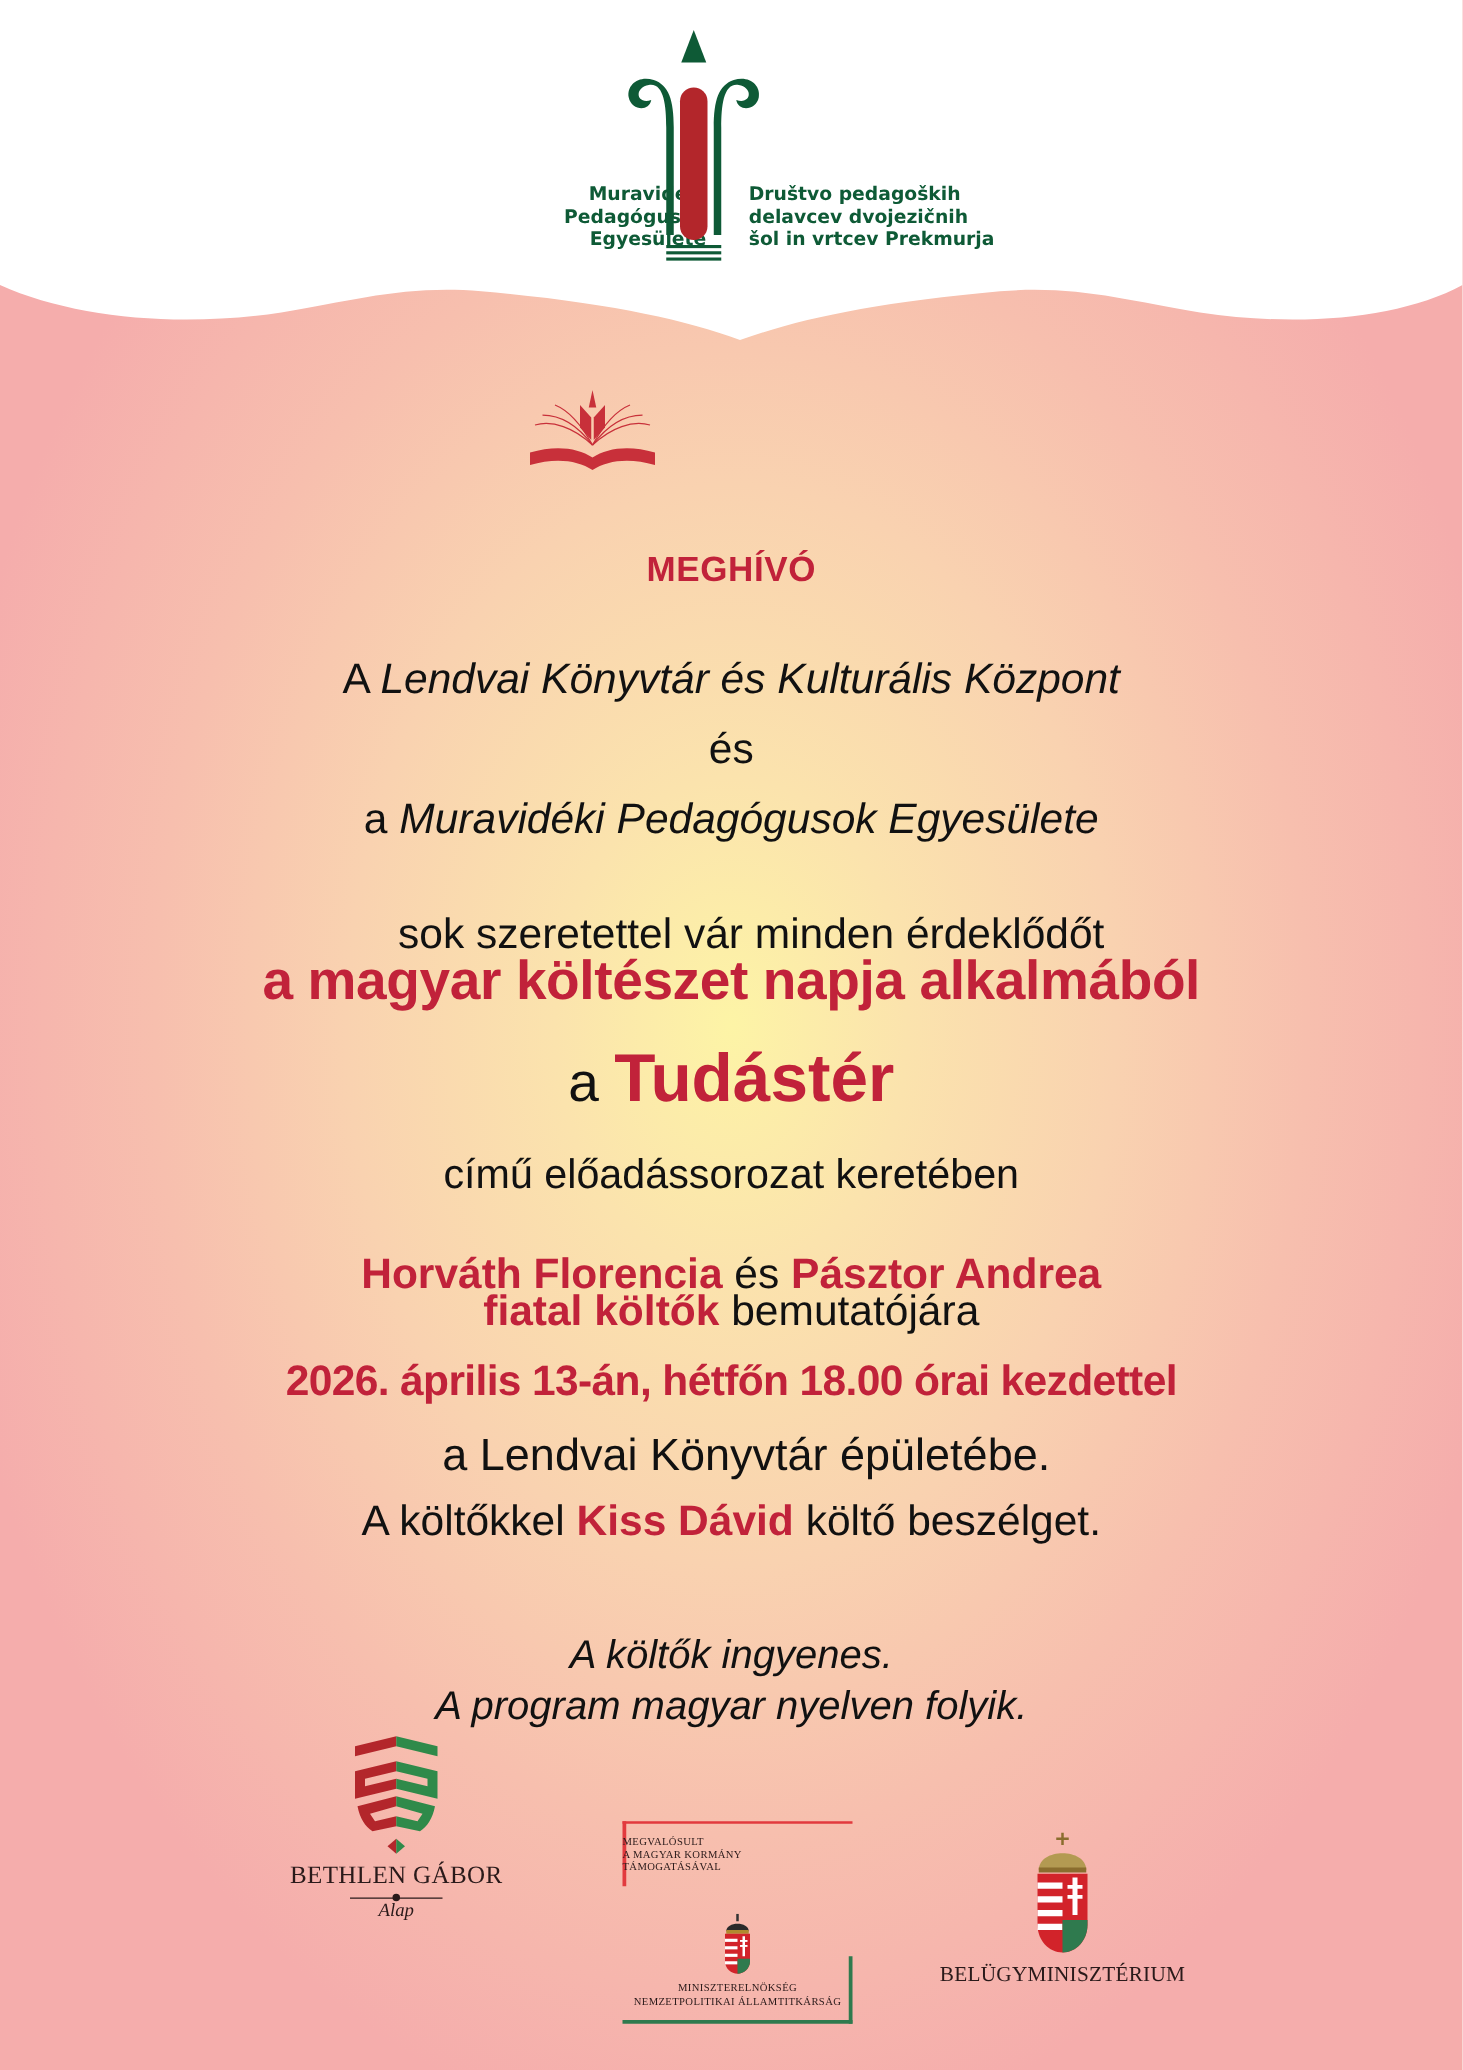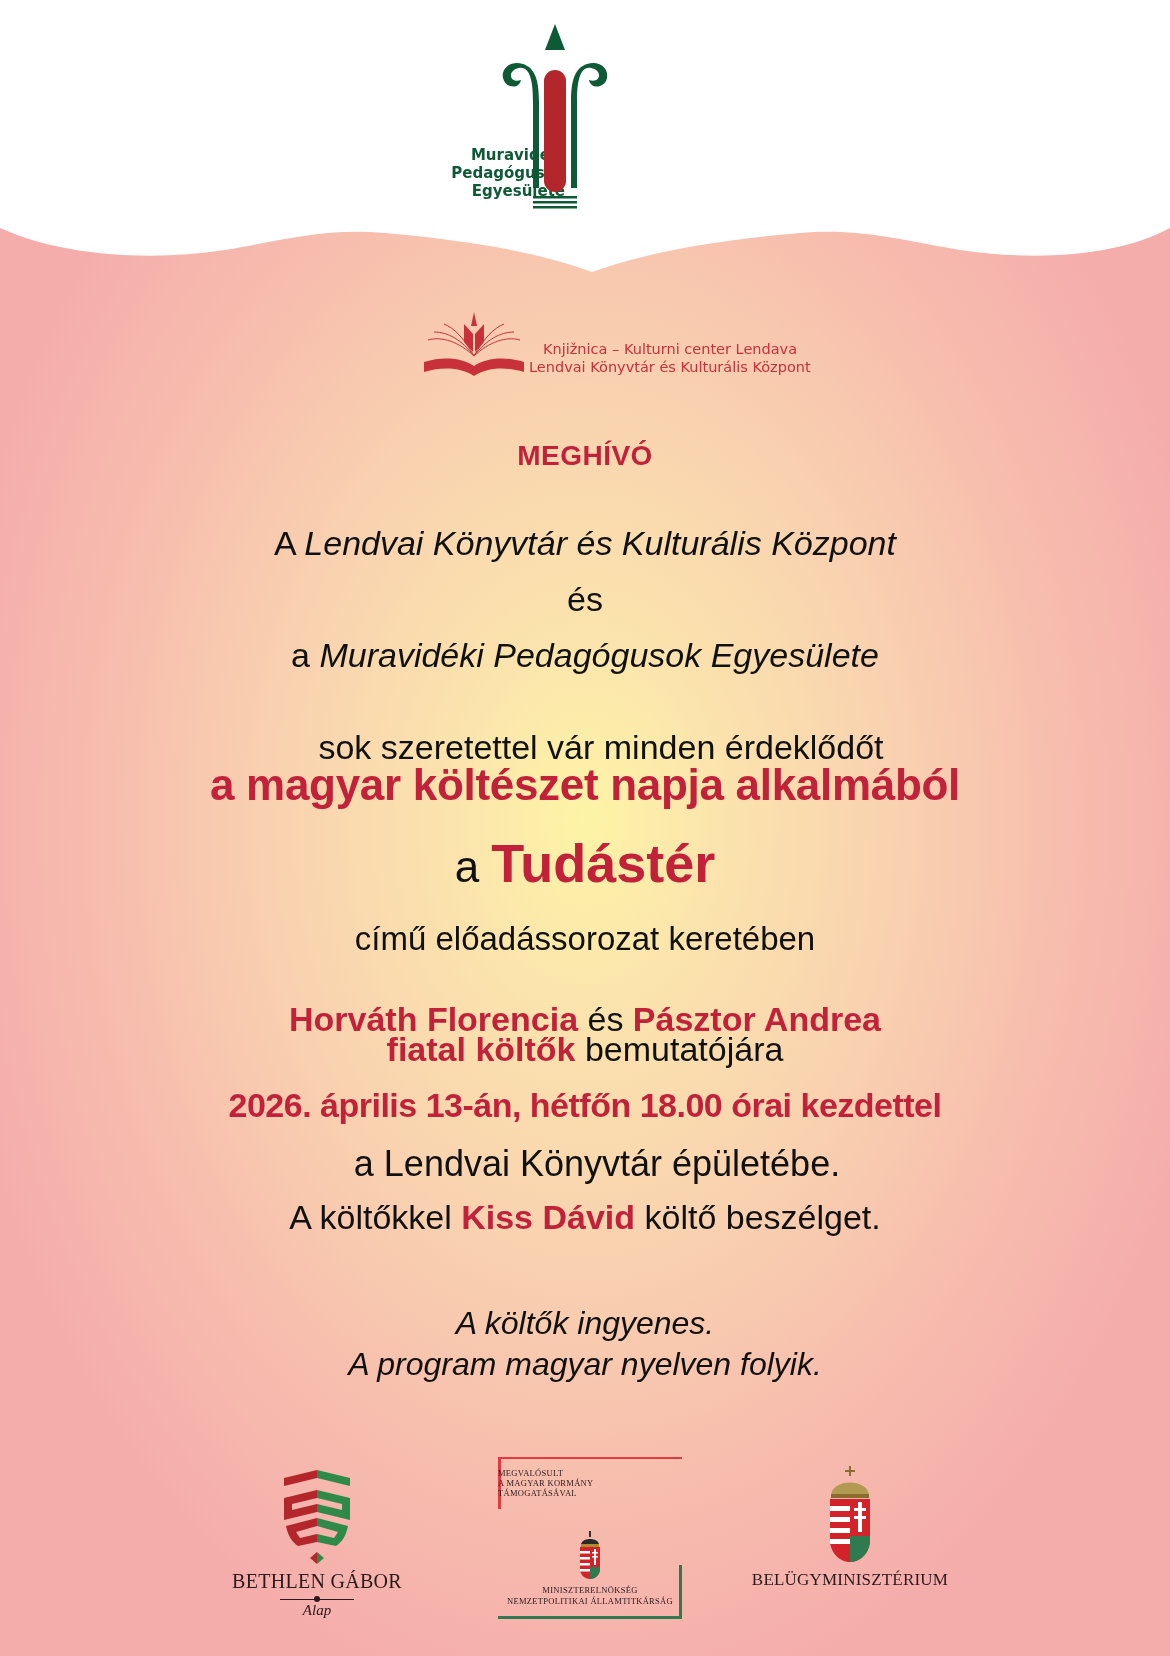--- a/index.html
+++ b/index.html
@@ -39,21 +39,21 @@
     .l8 { top: 560px; font-size: 34px; }
     .l9 { top: 590px; font-size: 34px; }
     .l10 { top: 646px; font-size: 34px; font-weight: bold; color: #c1223a; letter-spacing: -0.5px; }
     .l11 { top: 703px; font-size: 36px; margin-left: 12px; }
     .l12 { top: 758px; font-size: 34px; }
     .l13 { top: 865px; font-size: 32px; font-style: italic; }
     .l14 { top: 906px; font-size: 32px; font-style: italic; }
     .italic { font-style: italic; }
 
     .footer-logo { position: absolute; }
-    .bethlen { left: 232px; top: 1462px; width: 170px; height: 160px; text-align: center; }
+    .bethlen { left: 232px; top: 1381px; width: 170px; height: 160px; text-align: center; }
     .bethlen .name { position: absolute; top: 108px; left: 0; width: 170px; font-family: "Liberation Serif", serif;
       font-size: 20px; color: #2a1a1a; letter-spacing: 0.3px; }
     .bethlen .rule { position: absolute; top: 137px; left: 48px; width: 74px; height: 1px; background: #2a1a1a; }
     .bethlen .dot { position: absolute; top: 134px; left: 82px; width: 6px; height: 6px; border-radius: 3px; background: #2a1a1a; }
     .bethlen .sub { position: absolute; top: 140px; left: 0; width: 170px; font-family: "Liberation Serif", serif;
       font-style: italic; font-size: 15px; color: #2a1a1a; }
 
     .kormany { left: 498px; top: 1455px; width: 190px; height: 160px; }
     .kormany .frame-top { position: absolute; left: 0; top: 2px; width: 184px; height: 2px; background: #e23a3e; }
     .kormany .frame-left { position: absolute; left: 0; top: 2px; width: 3px; height: 52px; background: #e23a3e; }
@@ -85,41 +85,42 @@
   </div>
   <svg class="emblem" width="120" height="190" viewBox="0 0 120 190">
     <polygon points="60,4 50,30 70,30" fill="#0e5a36"></polygon>
     <path d="M44 168 V82 C44 60 40 48 28 44 C16 40 6 48 8 58 C10 68 24 70 26 60 C14 64 12 50 24 48 C36 46 38 64 38 82 V168 Z" fill="#0e5a36"></path>
     <path d="M76 168 V82 C76 60 80 48 92 44 C104 40 114 48 112 58 C110 68 96 70 94 60 C106 64 108 50 96 48 C84 46 82 64 82 82 V168 Z" fill="#0e5a36"></path>
     <rect x="49" y="50" width="22" height="122" rx="11" fill="#b3262b"></rect>
     <rect x="38" y="176" width="44" height="2.5" fill="#0e5a36"></rect>
     <rect x="38" y="181" width="44" height="2.5" fill="#0e5a36"></rect>
     <rect x="38" y="186" width="44" height="2.5" fill="#0e5a36"></rect>
   </svg>
+  <div class="txt-right">
+    <div>Društvo pedagoških</div>
+    <div>delavcev dvojezičnih</div>
+    <div>šol in vrtcev Prekmurja</div>
+  </div>
 </div>
 
 <div class="library-logo">
   <svg width="100" height="66" viewBox="0 0 100 66">
     <g stroke="#c8303a" fill="none" stroke-width="1">
       <path d="M50 44 C35 30 18 24 4 28"></path>
       <path d="M50 44 C38 28 24 20 10 20"></path>
       <path d="M50 44 C40 26 30 16 20 12"></path>
       <path d="M50 44 C65 30 82 24 96 28"></path>
       <path d="M50 44 C62 28 76 20 90 20"></path>
       <path d="M50 44 C60 26 70 16 80 12"></path>
     </g>
     <polygon points="50,0 47,14 53,14" fill="#c8303a"></polygon>
     <path d="M40 12 L49 22 L49 40 L40 30 Z M40 20 L49 30" fill="#c8303a"></path>
     <path d="M60 12 L51 22 L51 40 L60 30 Z" fill="#c8303a"></path>
     <path d="M0 50 C20 44 38 46 50 54 C62 46 80 44 100 50 L100 60 C80 54 62 56 50 64 C38 56 20 54 0 60 Z" fill="#c8303a"></path>
   </svg>
-  <div class="lib-text">
-    <div>Knjižnica – Kulturni center Lendava</div>
-    <div>Lendvai Könyvtár és Kulturális Központ</div>
-  </div>
 </div>
 
 <div class="content">
   <div class="line title">MEGHÍVÓ</div>
   <div class="line l1">
     <span>A </span><span class="italic">Lendvai Könyvtár és Kulturális Központ</span>
   </div>
   <div class="line l2">és</div>
   <div class="line l3">
     <span>a </span><span class="italic">Muravidéki Pedagógusok Egyesülete</span>

